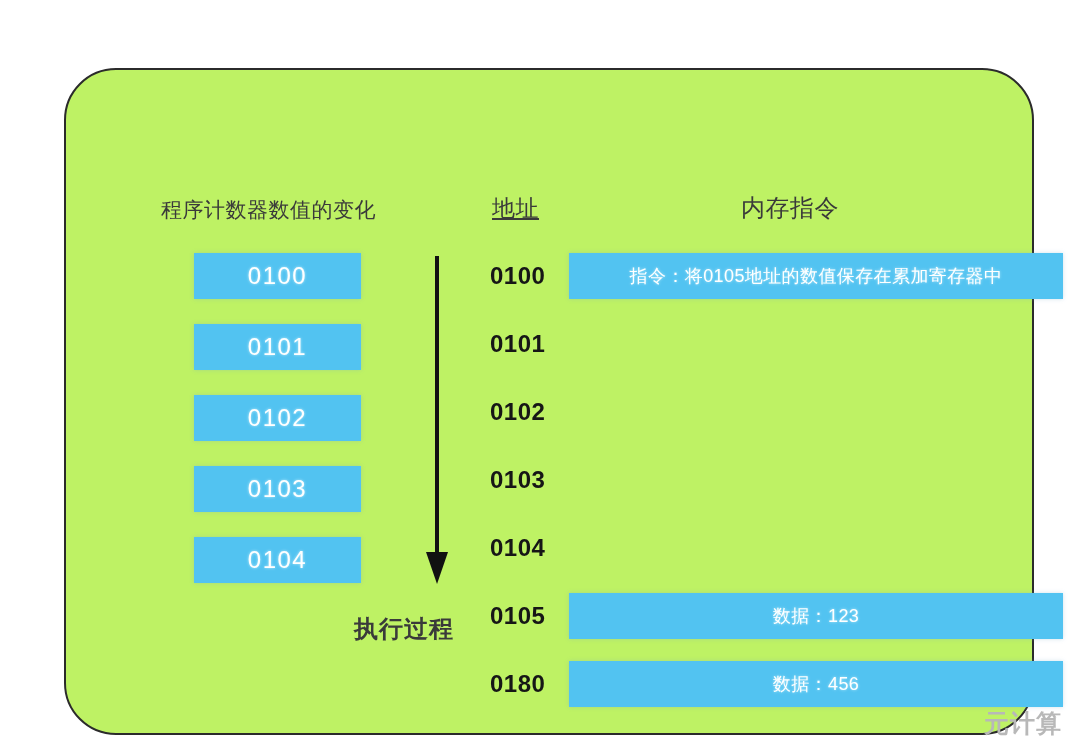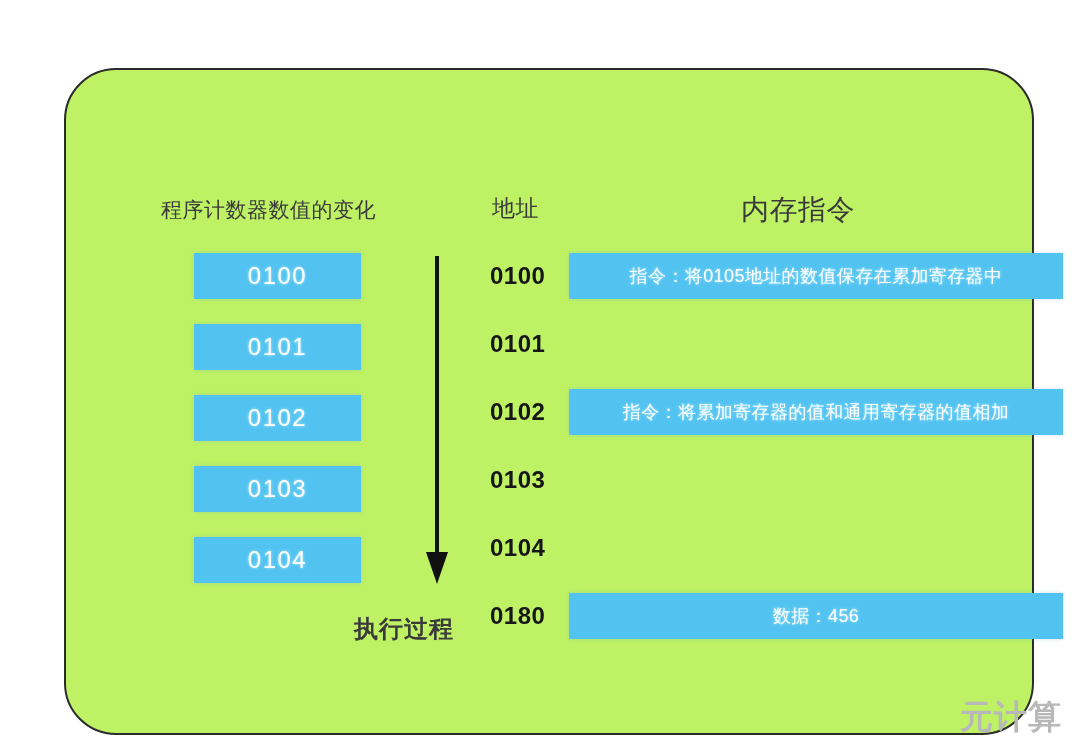--- a/index.html
+++ b/index.html
@@ -34,22 +34,22 @@
   
   .col-header {
     position: absolute;
     color: #3a3a3a;
     font-size: 21px;
     line-height: 1;
     letter-spacing: 0.5px;
     white-space: nowrap;
   }
   #header-pc     { left: 95px;  top: 129px; }
-  #header-addr   { left: 426px; top: 127px; font-size: 23px; }
-  #header-memory { left: 675px; top: 126px; font-size: 28px; }
+  #header-addr   { left: 426px; top: 127px; font-size: 23px; text-decoration: underline; }
+  #header-memory { left: 675px; top: 126px; font-size: 24px; }
 
   
   #pc-column {
     position: absolute;
     left: 128px;
     top: 183px;
     width: 167px;
   }
   .pc-box {
     width: 167px;
@@ -124,21 +124,21 @@
     box-shadow: 0 0 4px rgba(120,170,200,0.35);
     text-shadow: 0 0 3px rgba(210,245,255,0.8);
     text-align: right;
   }
 
   
   #watermark {
     position: absolute;
     right: 18px;
     bottom: 8px;
-    font-size: 33px;
+    font-size: 25px;
     font-weight: bold;
     color: #b8b8b8;
     letter-spacing: 1px;
   }
 </style>
 </head>
 <body>
 
 <div id="diagram-frame">
 
@@ -165,27 +165,30 @@
   <div id="memory-rows">
       <div class="mem-row">
         <div class="mem-address">0100</div>
         <div class="mem-content">指令：将0105地址的数值保存在累加寄存器中</div>
       </div>
       <div class="mem-row">
         <div class="mem-address">0101</div>
       </div>
       <div class="mem-row">
         <div class="mem-address">0102</div>
-        <div class="mem-content">指令：将累加寄存器的值和通用寄存器的值相加</div>
       </div>
       <div class="mem-row">
         <div class="mem-address">0103</div>
       </div>
       <div class="mem-row">
         <div class="mem-address">0104</div>
+      </div>
+      <div class="mem-row">
+        <div class="mem-address">0105</div>
+        <div class="mem-content">数据：123</div>
       </div>
       <div class="mem-row">
         <div class="mem-address">0180</div>
         <div class="mem-content">数据：456</div>
       </div>
     </div>
 
 </div>
 
 <div id="watermark">元计算</div>

